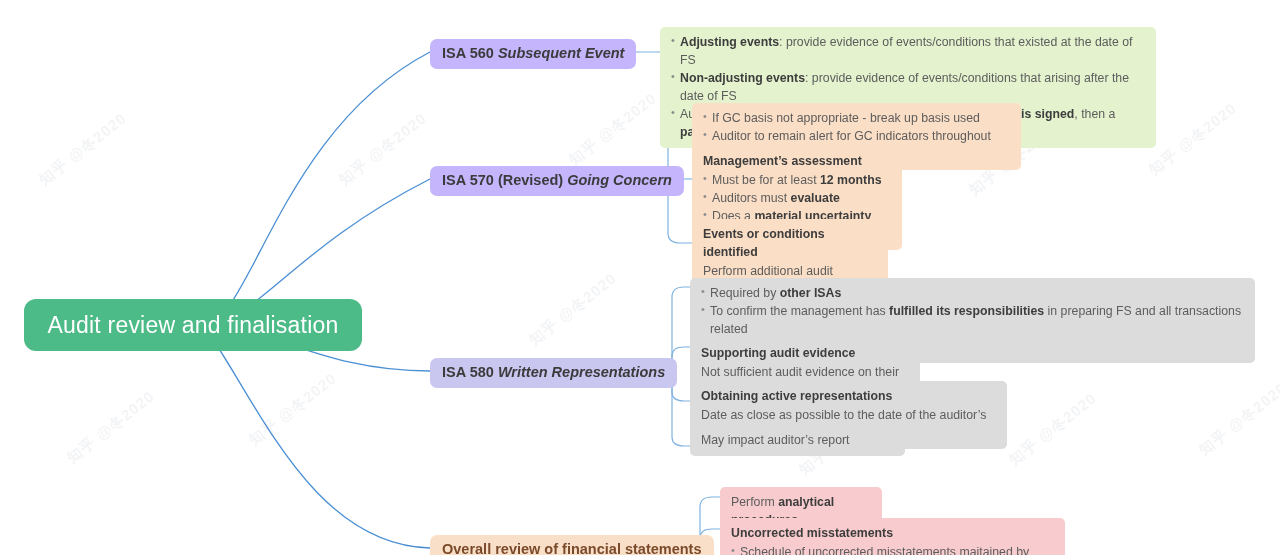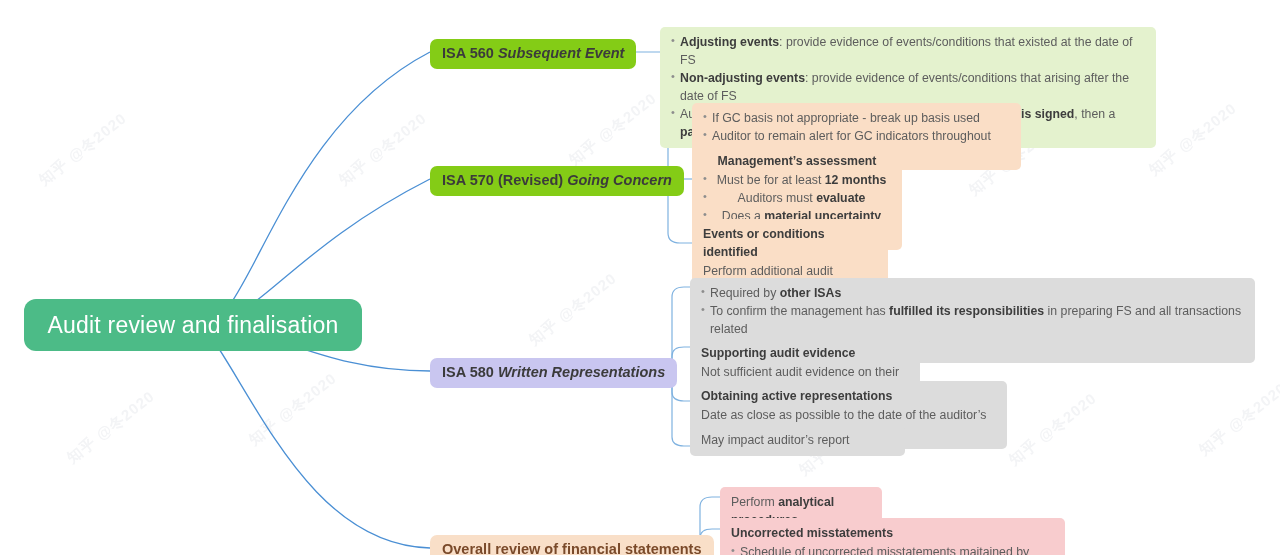--- a/index.html
+++ b/index.html
@@ -31,21 +31,21 @@
     display:flex;align-items:center;justify-content:center;
     color:#ffffff;font-size:23px;letter-spacing:.2px;
   }
 
   .topic{
     border-radius:7px;padding:5px 12px 6px 12px;
     font-size:14.5px;color:#3b3b3b;white-space:nowrap;line-height:1.3;
   }
   .topic b{font-weight:700;}
   .topic i{font-style:italic;font-weight:700;}
-  .topic.pink{background:#84cc16;}
+  .topic.pink{background:#c4b5fd;}
   .topic.purple{background:#c9c6f0;}
   .topic.peach{background:#f9dfc8;color:#7a4a2a;font-weight:700;}
 
   .leaf{
     border-radius:5px;padding:6px 11px 7px 11px;
     font-size:12.3px;line-height:1.47;color:#5d5d5d;
   }
   .leaf .hd{font-weight:700;color:#3d3d3d;display:block;margin-bottom:1px;}
   .leaf b{font-weight:700;color:#3d3d3d;}
   .leaf ul{margin:0;padding:0;list-style:none;}
@@ -122,21 +122,21 @@
     <b>ISA 570 (Revised) </b><i>Going Concern</i>
   </div>
 
   <div class="node leaf peach" style="left:692px;top:103px;width:329px;">
     <ul>
       <li><span>If GC basis not appropriate - break up basis used</span></li>
       <li><span>Auditor to remain alert for GC indicators throughout audit</span></li>
     </ul>
   </div>
 
-  <div class="node leaf peach" style="left:692px;top:146px;width:210px;text-align:center;">
+  <div class="node leaf peach" style="left:692px;top:146px;width:210px;">
     <span class="hd">Management’s assessment</span>
     <ul>
       <li><span>Must be for at least </span><b>12 months</b></li>
       <li><span>Auditors must </span><b>evaluate</b></li>
       <li><span>Does a </span><b>material uncertainty</b><span> exist?</span></li>
     </ul>
   </div>
 
   <div class="node leaf peach" style="left:692px;top:219px;width:196px;">
     <span class="hd">Events or conditions identified</span>

